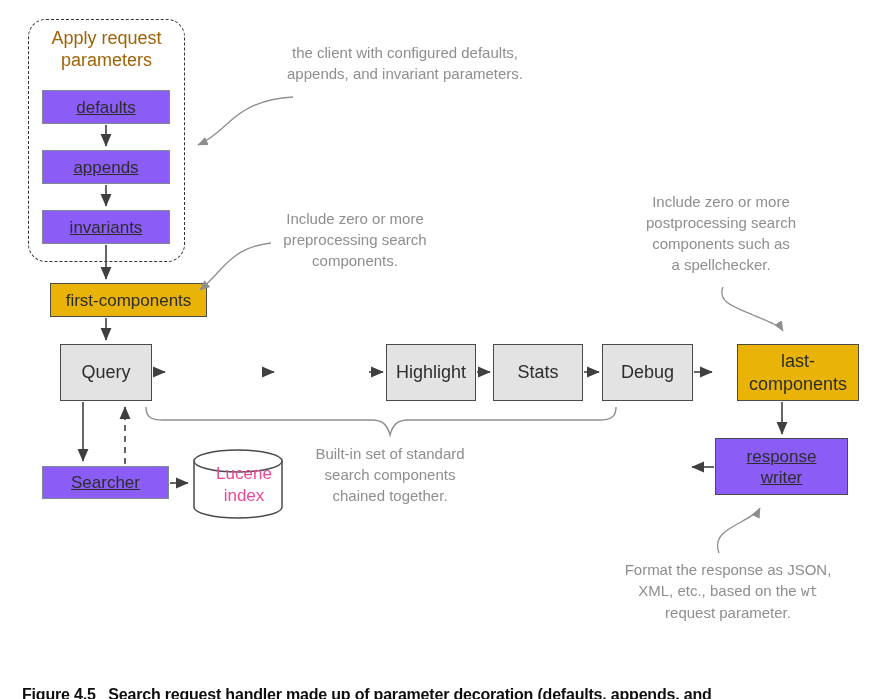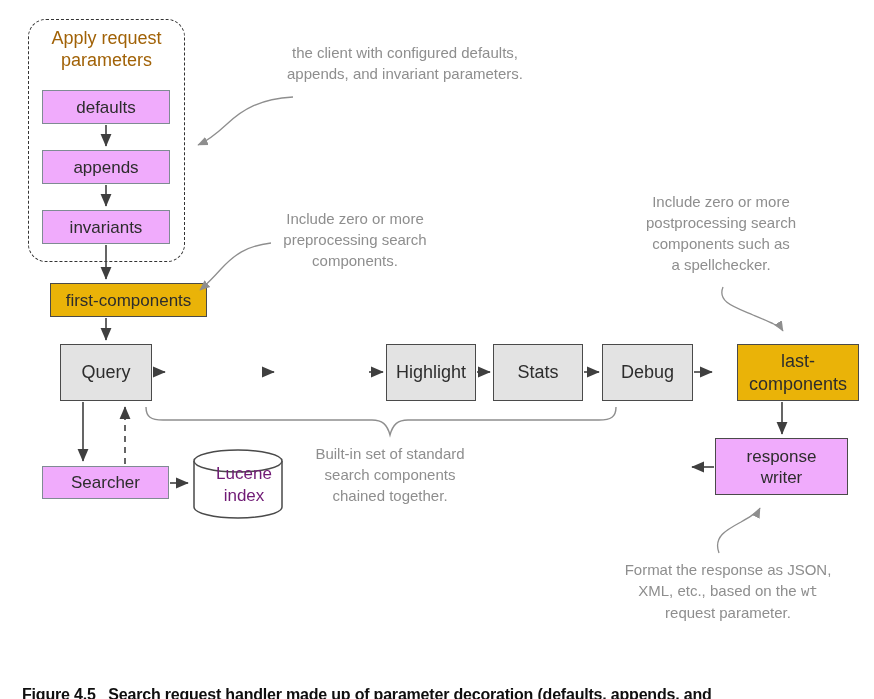--- a/index.html
+++ b/index.html
@@ -7,21 +7,21 @@
     position:relative;width:874px;height:699px;background:#ffffff;
     font-family:"Liberation Sans", sans-serif;color:#2d2d2d;overflow:hidden;
   }
   
   #boxes{position:absolute;inset:0;z-index:1;}
   #wires{position:absolute;inset:0;z-index:2;pointer-events:none;}
   #overlay{position:absolute;inset:0;z-index:3;pointer-events:none;}
 
   .box{position:absolute;box-sizing:border-box;display:flex;flex-direction:column;
        align-items:center;justify-content:center;text-align:center;}
-  .blue {background:#f0abfc;border:1.5px solid #7f8b93;}
+  .blue {background:#8b5cf6;border:1.5px solid #7f8b93;text-decoration:underline;}
   .gray {background:#e3e3e3;border:1.5px solid #4a4a4a;}
   .white{background:#eab308;border:1.5px solid #4a4a4a;margin-left:22px;}
   .f17{font-size:17px;line-height:21px;}
   .f18{font-size:18px;line-height:23px;}
 
   .group{position:absolute;left:28px;top:19px;width:157px;height:243px;
          border:1.6px dashed #333;border-radius:18px;box-sizing:border-box;}
   .group-title{position:absolute;left:33px;top:27px;width:147px;text-align:center;
          font-size:18px;line-height:22px;color:#a16207;}
 
@@ -35,21 +35,21 @@
   #box-query    {left:60px;width:92px;}
   #box-facet    {left:168px;width:93px;}
   #box-mlt      {left:277px;width:91px;}
   #box-highlight{left:386px;width:90px;}
   #box-stats    {left:493px;width:90px;}
   #box-debug    {left:602px;width:91px;}
   #box-last     {left:715px;top:344px;width:122px;height:57px;}
   #box-searcher {left:42px;top:466px;width:127px;height:33px;}
   #box-response {left:715px;top:438px;width:133px;height:57px;border:1.5px solid #4a4a4a;}
   #lucene-label{position:absolute;left:196px;top:463px;width:96px;text-align:center;
-       font-size:17px;line-height:22px;color:#701a75;}
+       font-size:17px;line-height:22px;color:#ec4899;}
 
   .note{position:absolute;color:#8e8e8e;font-size:15px;line-height:21px;text-align:center;
         transform:translateX(-50%);white-space:nowrap;}
   #note-decorate {left:405px;top:42px;}
   #note-pre      {left:355px;top:208px;}
   #note-post     {left:721px;top:191px;}
   #note-builtin  {left:390px;top:443px;}
   #note-format   {left:728px;top:559px;}
   .mono{font-family:"DejaVu Sans Mono", monospace;font-size:14px;}
 

